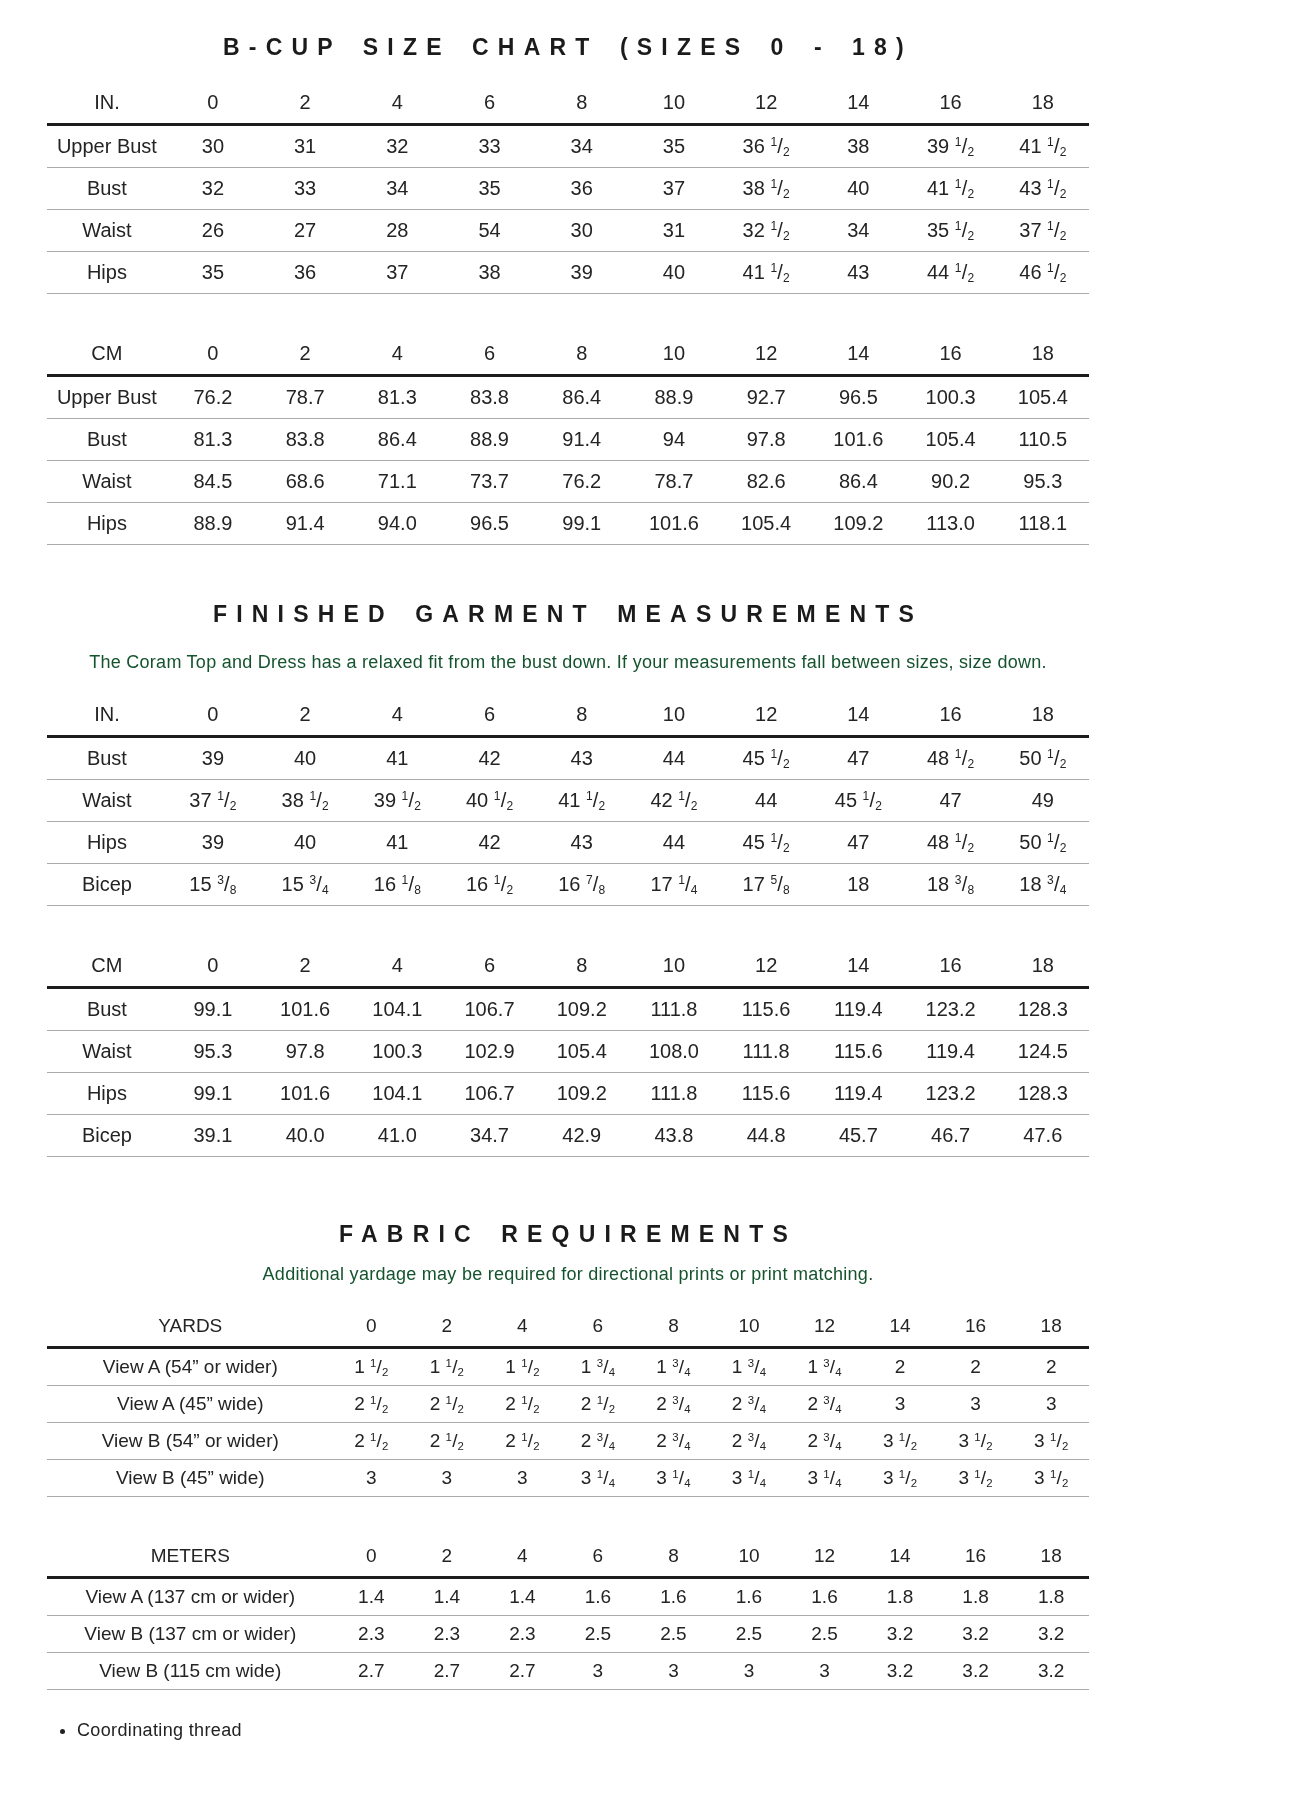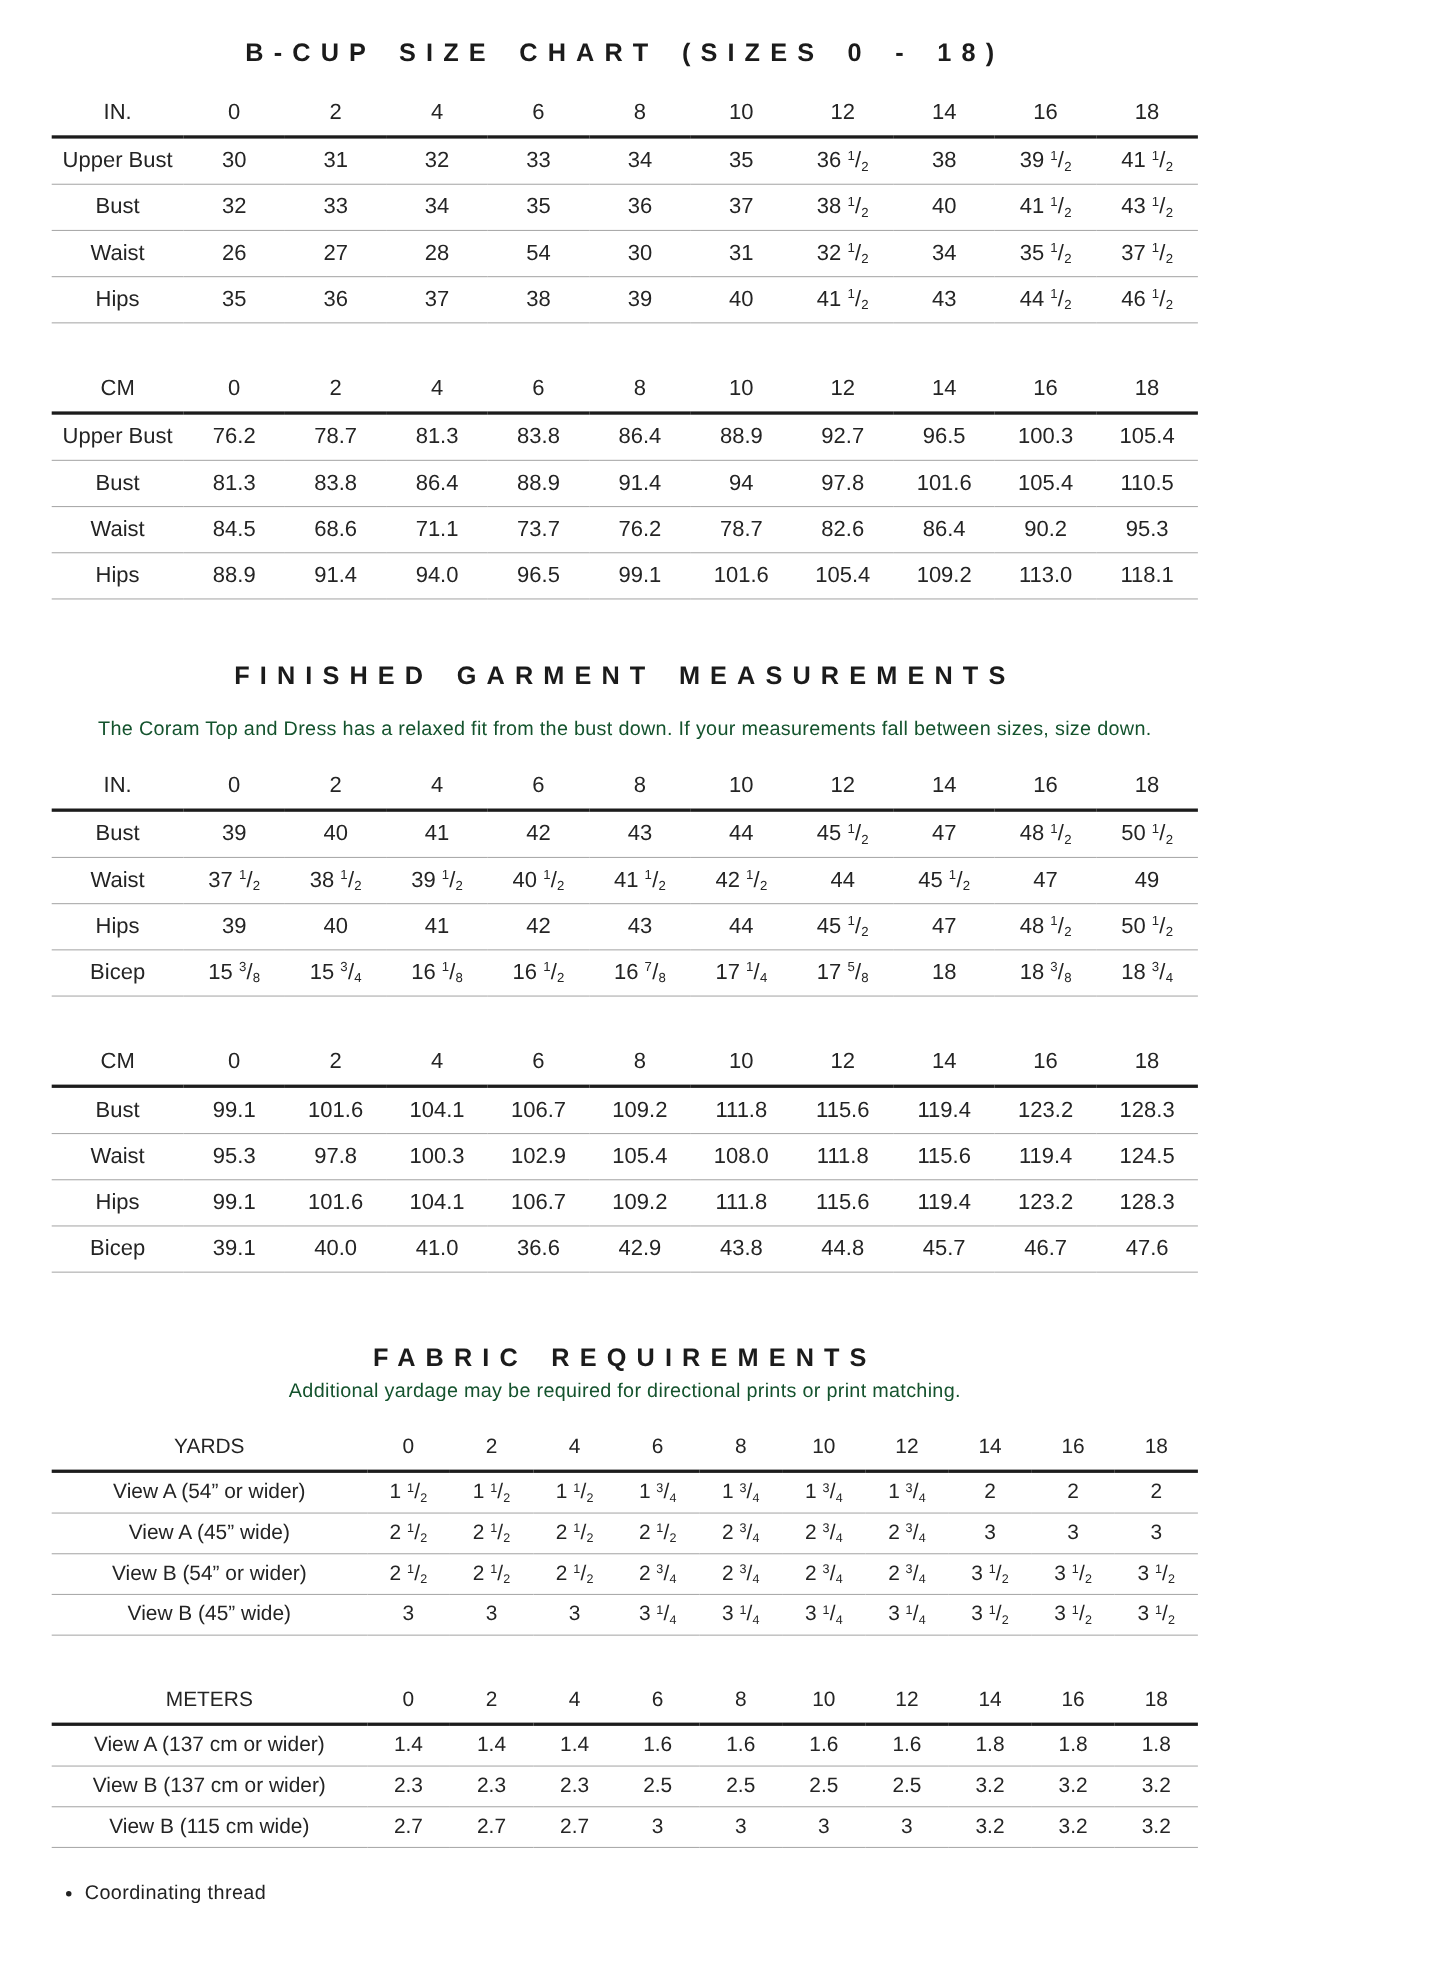--- a/index.html
+++ b/index.html
@@ -53,21 +53,21 @@
   .fabric tbody td { font-size: 19px; padding: 7px 0; }
   .fabric thead th { font-size: 19px; }
 
   sup { font-size: 0.60em; vertical-align: baseline; position: relative; top: -0.55em; line-height: 0; }
   sub { font-size: 0.60em; vertical-align: baseline; position: relative; top: 0.25em; line-height: 0; }
   .frslash { margin: 0 0.01em; }
 
   .section { margin-top: 56px; }
   .section.first { margin-top: 0; }
   .section.fabric { margin-top: 64px; }
-  .fabric .section-note { margin-top: 6px; }
+  .fabric .section-note { margin-top: 16px; }
 
   .supplies { margin-top: 30px; font-size: 18px; color: #222; }
   .supplies-heading { letter-spacing: 0.02em; }
   .supplies ul { margin: 14px 0 0 0; padding-left: 30px; }
   .supplies li { letter-spacing: 0.02em; }
 </style>
 </head>
 <body>
 
 <div class="page">
@@ -406,21 +406,21 @@
                 <td>115.6</td>
                 <td>119.4</td>
                 <td>123.2</td>
                 <td>128.3</td>
               </tr>
               <tr>
                 <td>Bicep</td>
                 <td>39.1</td>
                 <td>40.0</td>
                 <td>41.0</td>
-                <td>36.6</td>
+                <td>34.7</td>
                 <td>42.9</td>
                 <td>43.8</td>
                 <td>44.8</td>
                 <td>45.7</td>
                 <td>46.7</td>
                 <td>47.6</td>
               </tr>
             </tbody>
           </table>
         </div>

